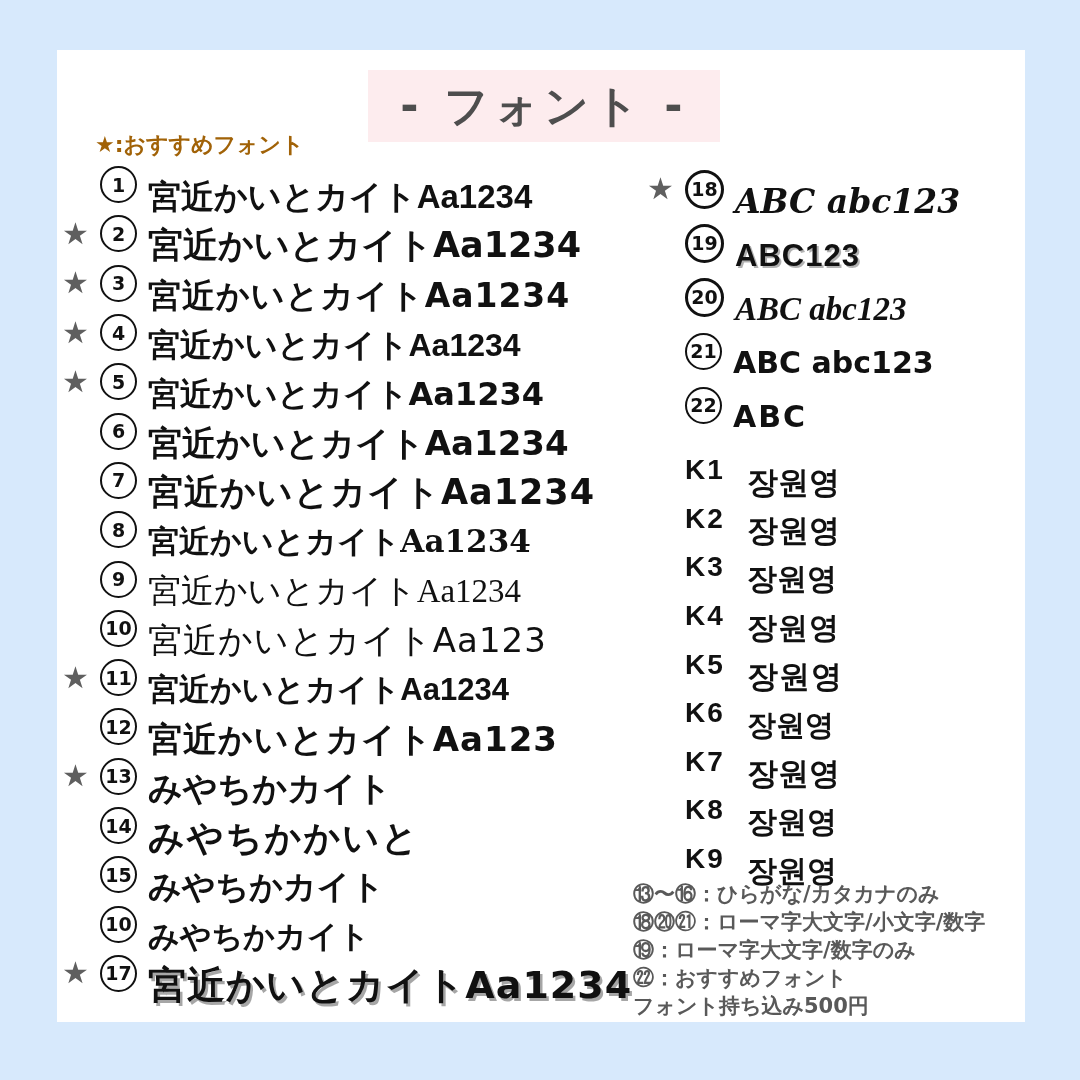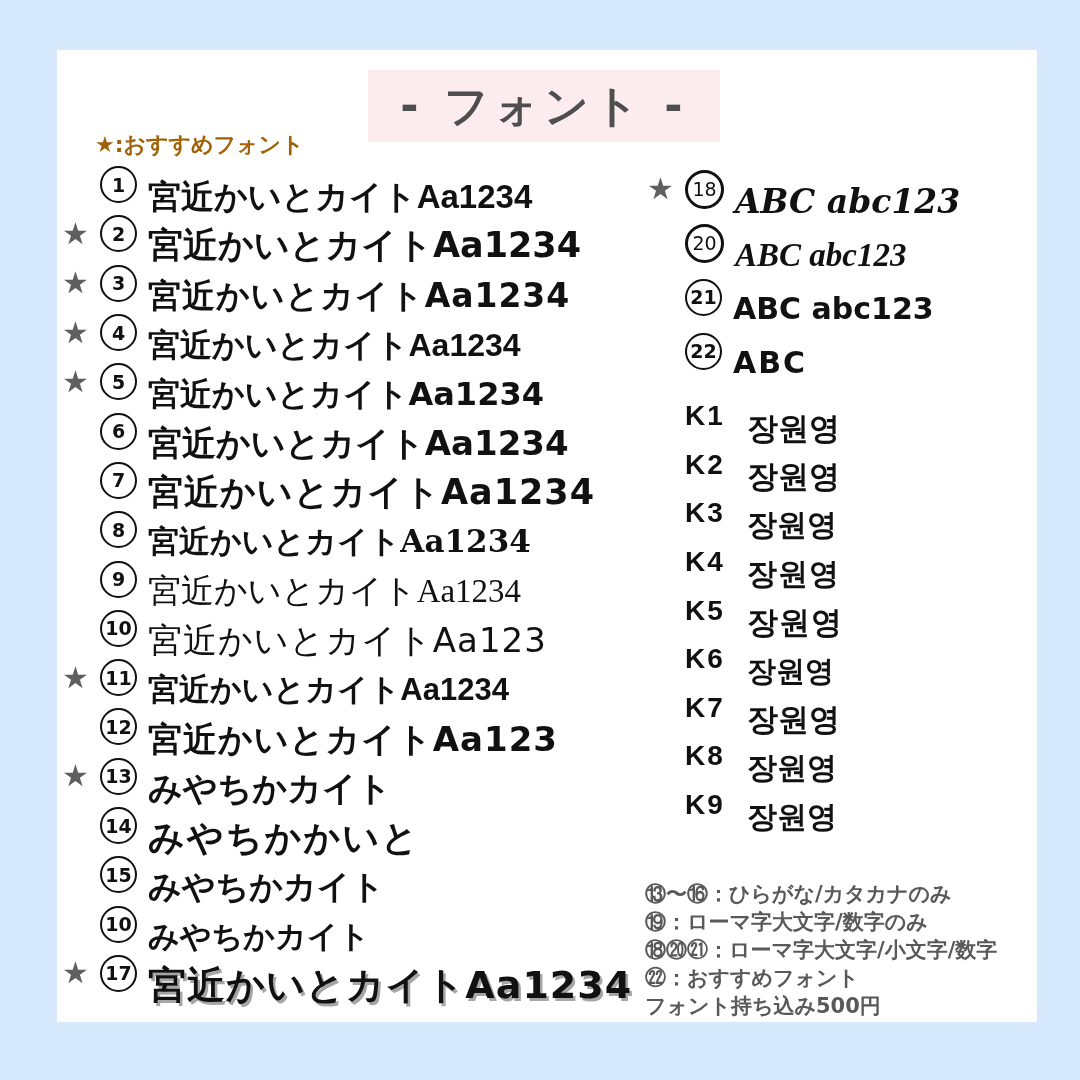--- a/index.html
+++ b/index.html
@@ -1,36 +1,36 @@
 <!DOCTYPE html>
 <html><head>
 <meta charset="utf-8">
 <style>
   html,body{margin:0;padding:0;background:#d7e9fc;}
   .stage{position:relative;width:1080px;height:1080px;background:#d7e9fc;overflow:hidden;
          font-family:"DejaVu Sans",sans-serif;color:#111;}
-  .panel{position:absolute;left:57px;top:50px;width:968px;height:972px;background:#ffffff;padding-left:12px;}
+  .panel{position:absolute;left:57px;top:50px;width:968px;height:972px;background:#ffffff;}
   .title-box{position:absolute;left:311px;top:20px;width:352px;height:72px;background:#fdecee;
              display:flex;align-items:center;justify-content:center;}
   .title-text{font-family:"DejaVu Sans",sans-serif;font-weight:900;font-size:44px;color:#4e4e4e;
               letter-spacing:5px;}
   .legend{position:absolute;left:38px;top:80px;font-weight:bold;font-size:22px;color:#a16207;}
 
   .col-left{position:absolute;left:5px;top:110px;width:580px;}
   .row{display:flex;align-items:center;height:49.3px;white-space:nowrap;}
   .col-right{position:absolute;left:590px;top:112px;width:375px;}
   .row-r{display:flex;align-items:center;height:54px;white-space:nowrap;}
   .kblock{margin-top:14px;}
   .krow{display:flex;align-items:center;height:48.6px;white-space:nowrap;}
 
   .star{display:inline-block;width:38px;font-size:30px;color:#5f5f5f;flex:0 0 38px;line-height:1;}
   .circ{display:inline-flex;align-items:center;justify-content:center;flex:0 0 33px;
         width:33px;height:33px;border:2px solid #111;border-radius:50%;
         font-family:"DejaVu Sans",sans-serif;font-weight:bold;font-size:19px;margin-right:11px;}
-  .circ-b{border-width:3px;font-weight:400;}
+  .circ-b{border-width:3px;font-weight:700;}
   .knum{display:inline-block;flex:0 0 62px;font-family:"Liberation Sans",sans-serif;
         font-weight:bold;font-size:28px;letter-spacing:2px;}
   .sample{line-height:1;margin-top:24px;}
 
   
   .f1 {font-family:"Liberation Sans",sans-serif;font-weight:bold;font-size:33px;}
   .f2 {font-family:"DejaVu Sans",sans-serif;font-weight:900;font-size:35px;}
   .f3 {font-family:"DejaVu Sans",sans-serif;font-weight:bold;font-size:33px;letter-spacing:1px;}
   .f4 {font-family:"Liberation Sans",sans-serif;font-weight:bold;font-size:32px;}
   .f5 {font-family:"DejaVu Sans",sans-serif;font-weight:bold;font-size:32px;}
@@ -60,21 +60,21 @@
   .k3{font-family:"Liberation Sans",sans-serif;font-weight:bold;font-size:30px;}
   .k4{font-family:"DejaVu Sans",sans-serif;font-weight:900;font-size:30px;letter-spacing:1px;}
   .k5{font-family:"DejaVu Sans",sans-serif;font-weight:bold;font-size:31px;letter-spacing:1px;}
   .k6{font-family:"DejaVu Sans",sans-serif;font-weight:900;font-size:29px;}
   .k7{font-family:"Liberation Sans",sans-serif;font-weight:bold;font-size:31px;}
   .k8{font-family:"DejaVu Sans",sans-serif;font-weight:bold;font-size:30px;}
   .k9{font-family:"DejaVu Sans",sans-serif;font-weight:900;font-size:30px;}
 
   .notes{position:absolute;left:576px;top:830px;width:400px;color:#595959;
          font-family:"DejaVu Sans",sans-serif;font-weight:bold;font-size:21px;line-height:28px;
-         white-space:nowrap;margin-left:12px;}
+         white-space:nowrap;}
 </style>
 </head>
 <body>
 
 <div class="stage">
   <div class="panel">
 
     <div class="title-box">
       <span class="title-text">- フォント -</span>
     </div>
@@ -170,20 +170,25 @@
     </div>
 
     <div class="col-right">
       <div class="row-r">
         <span class="star">★</span>
         <span class="circ circ-b">18</span>
         <span class="sample r18">ABC abc123</span>
       </div>
       <div class="row-r">
         <span class="star"></span>
+        <span class="circ circ-b">19</span>
+        <span class="sample r19">ABC123</span>
+      </div>
+      <div class="row-r">
+        <span class="star"></span>
         <span class="circ circ-b">20</span>
         <span class="sample r20">ABC abc123</span>
       </div>
       <div class="row-r">
         <span class="star"></span>
         <span class="circ">21</span>
         <span class="sample r21">ABC abc123</span>
       </div>
       <div class="row-r">
         <span class="star"></span>
@@ -235,20 +240,20 @@
         <div class="krow">
           <span class="star"></span>
           <span class="knum">K9</span>
           <span class="sample k9">장원영</span>
         </div>
       </div>
     </div>
 
     <div class="notes">
       <div>⑬〜⑯：ひらがな/カタカナのみ</div>
+      <div>⑱⑳㉑：ローマ字大文字/小文字/数字</div>
       <div>⑲：ローマ字大文字/数字のみ</div>
-      <div>⑱⑳㉑：ローマ字大文字/小文字/数字</div>
       <div>㉒：おすすめフォント</div>
       <div>フォント持ち込み500円</div>
     </div>
 
   </div>
 </div>
 
 </body></html>

